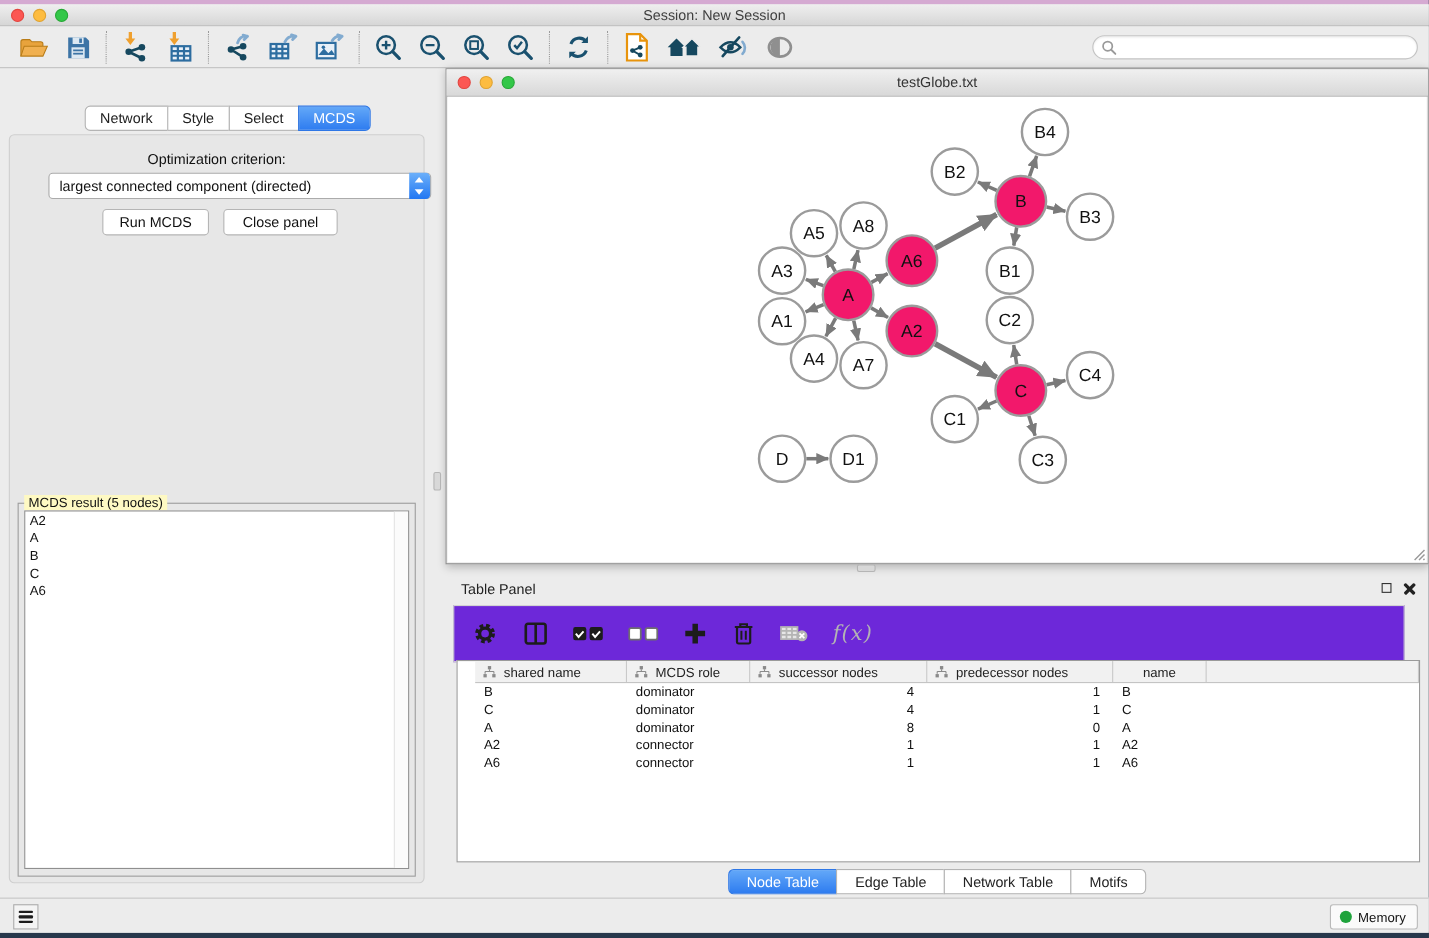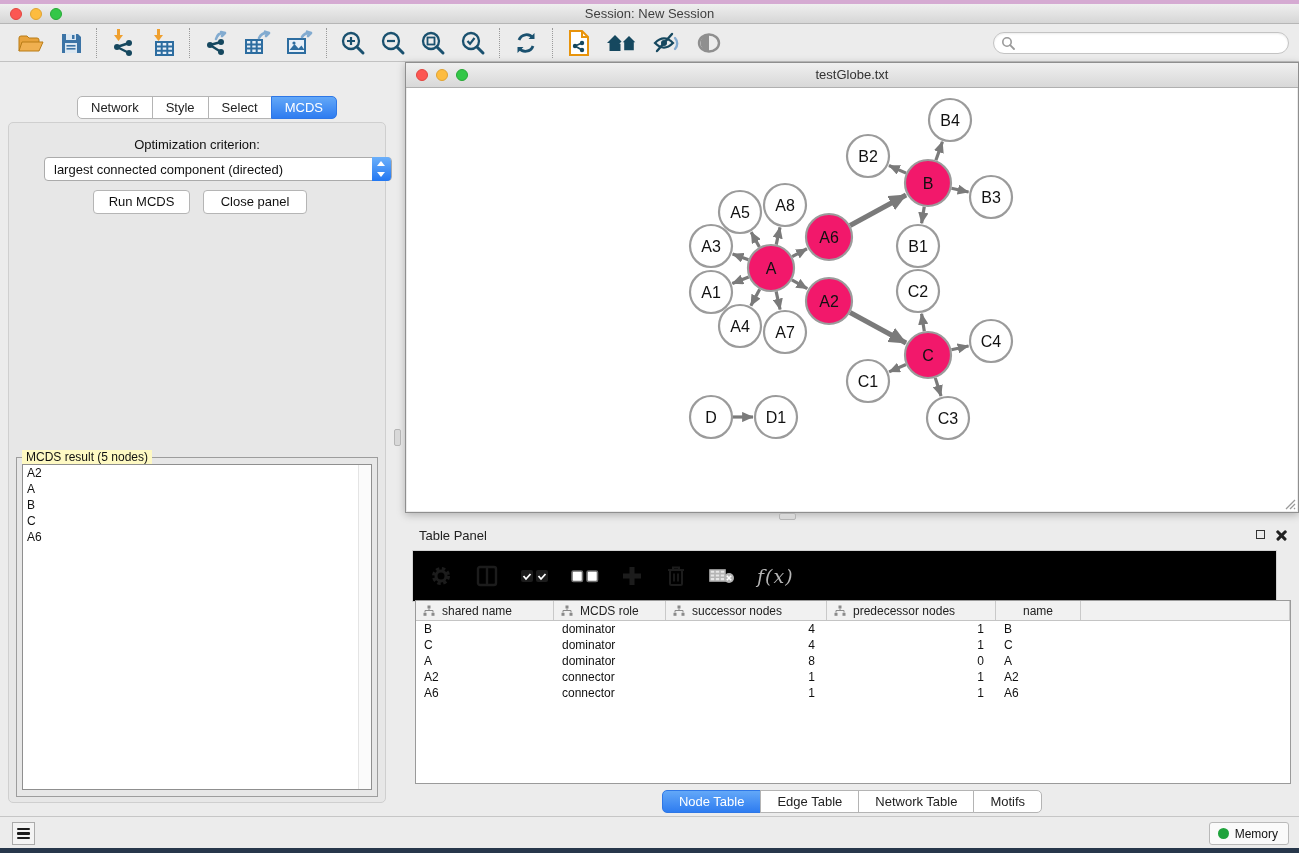--- a/index.html
+++ b/index.html
@@ -99,28 +99,28 @@
   .net-titlebar .traffic { top:6px; }
   .net-title { text-align:center; font-size:13px; color:#333; line-height:24px; }
   .net-canvas { position:absolute; left:1px; right:1px; top:25px; bottom:1px; background:#fff; }
   .resize-grip { position:absolute; right:1px; bottom:1px; }
   .split-knob-v { position:absolute; left:394px; top:425px; width:7px; height:17px; background:#d8d8d8; border:1px solid #b5b5b5; border-radius:2px; }
   .split-knob-h { position:absolute; left:779px; top:509px; width:17px; height:7px; background:#d8d8d8; border:1px solid #b5b5b5; border-radius:2px; }
   
   .table-panel { position:absolute; left:405px; top:512px; width:894px; height:300px; }
   .tp-toolbar {
     position:absolute; left:7px; right:22px; top:34px; height:52px;
-    background:#000000; border:1px solid #d2d2d2;
+    background:#6d28d9; border:1px solid #d2d2d2;
     display:flex; align-items:center; gap:22px; padding:0 16px;
   }
   .tp-icon { display:flex; align-items:center; cursor:default; }
   .fx { font-family:"DejaVu Serif", serif; font-style:italic; font-size:19px; color:#b4b4b4; letter-spacing:1px; }
   .data-table {
     position:absolute; left:10px; right:8px; top:84px; height:184px;
-    background:#fff; border:1px solid #9a9a9a; overflow:hidden;
+    background:#fff; border:1px solid #9a9a9a; overflow:hidden;padding-left:16px;
   }
   .thead { display:grid; grid-template-columns:138px 112px 161px 169px 85px 1fr; background:#f1f1f1; border-bottom:1px solid #c4c4c4; height:20px; }
   .th { display:flex; align-items:center; font-size:12px; color:#222; border-right:1px solid #c9c9c9; padding:0 4px; overflow:hidden; }
   .th.center { justify-content:center; }
   .th .hier { margin:0 7px 0 3px; flex:0 0 auto; }
   .trow { display:grid; grid-template-columns:138px 112px 161px 169px 85px 1fr; height:16px; }
   .td { font-size:12px; color:#111; line-height:16px; padding:0 8px; white-space:nowrap; overflow:hidden; }
   .td.right { text-align:right; padding-right:12px; }
   .tp-tabs { position:absolute; top:274px; left:0; right:0; display:flex; justify-content:center; }
   .tp-tabs .seg-tab { padding:3px 16px; }

